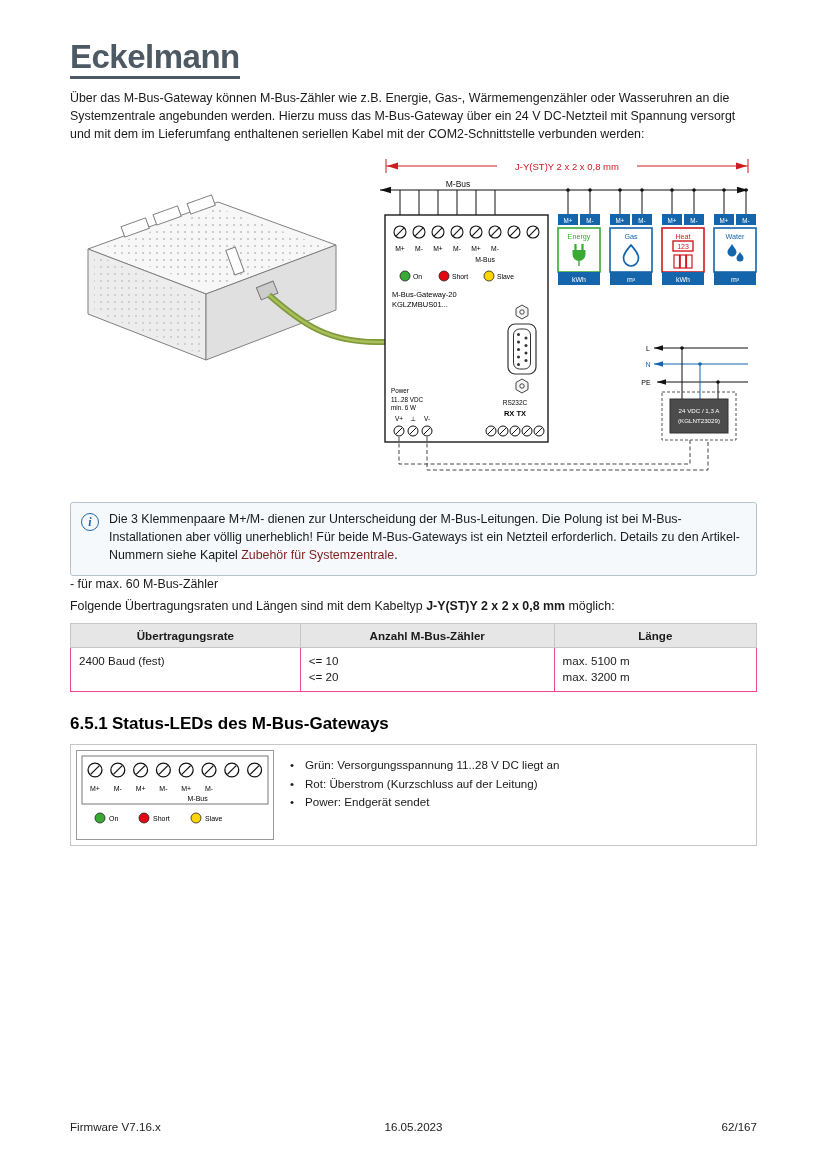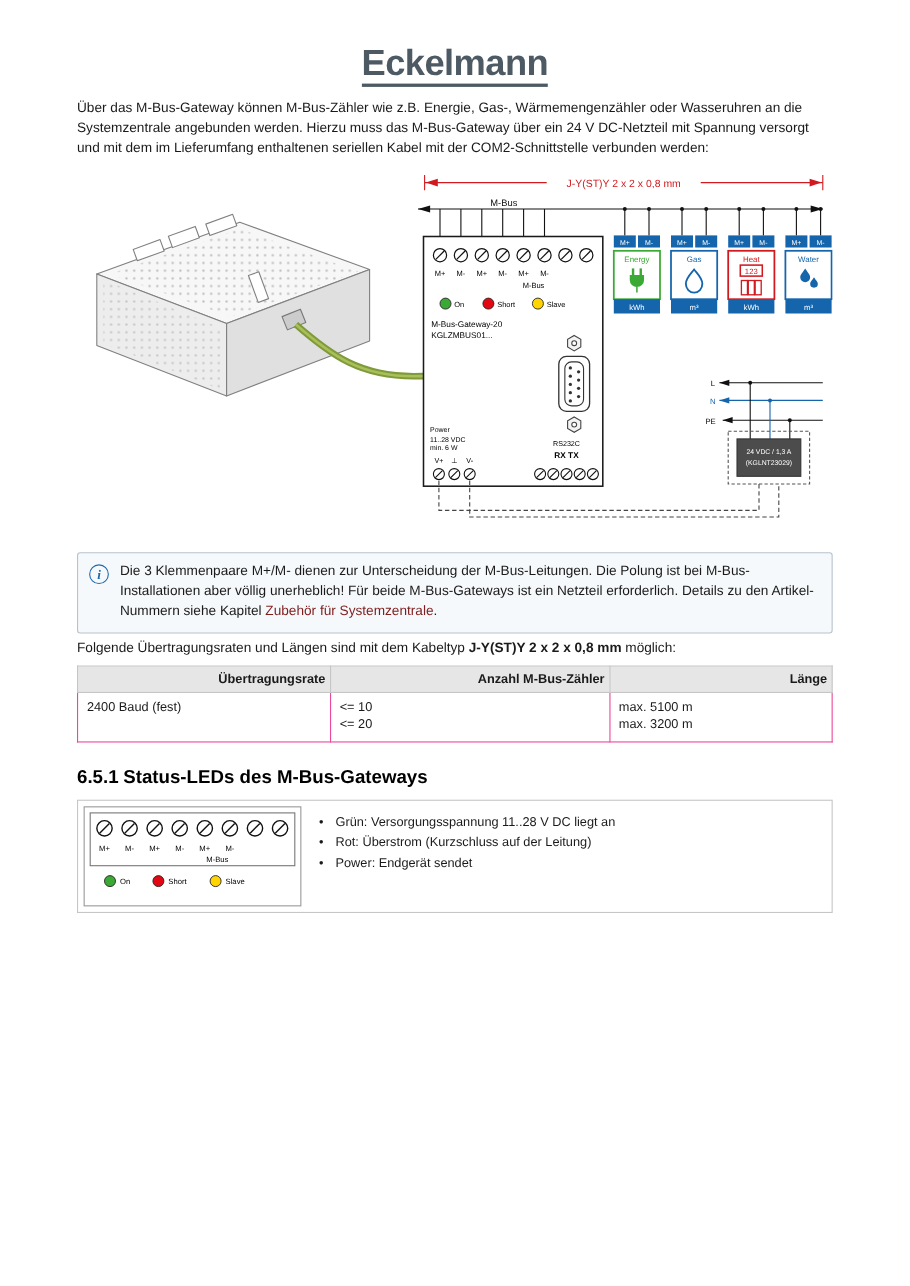--- a/index.html
+++ b/index.html
@@ -1,20 +1,20 @@
 <!DOCTYPE html>
 <html><head>
 <meta charset="utf-8">
 <style>
   html,body { margin:0; padding:0; background:#ffffff; }
   .page { width:827px; height:1169px; position:relative; background:#fff;
           font-family:"Liberation Sans", sans-serif; color:#1a1a1a; overflow:hidden; }
   .content { position:absolute; left:70px; top:0; width:687px; }
 
-  .logo { margin-top:40px;text-align:center; }
+  .logo { margin-top:40px; }
   .logo-text { display:inline-block; font-size:33px; font-weight:bold; color:#4d5963;
                letter-spacing:-0.5px; border-bottom:3px solid #4d5963; padding-bottom:3px; line-height:1; }
 
   h1.sec { margin:46px 0 0 0; font-size:14.5px; font-weight:bold; color:#000; }
   h2.sec2 { margin:22px 0 0 0; font-size:17px; font-weight:bold; color:#000; }
   .sec-num { display:inline-block; min-width:42px; }
 
   .intro { margin:11px 0 0 0; font-size:12.4px; line-height:1.44; }
 
   .diagram { position:relative; margin-top:8px; height:338px; }
@@ -26,21 +26,21 @@
                color:#2069ae; font-family:"Liberation Serif", serif; font-style:italic; font-weight:bold;
                font-size:12px; line-height:16px; text-align:center; margin-top:2px; }
   .note-text { font-size:12.4px; line-height:1.45; }
   .link { color:#7f1d1d; text-decoration:none; cursor:pointer; }
 
   .plain { margin:0; font-size:12.4px; line-height:1.42; }
   .mt10 { margin-top:10px; }
   .cable-sentence { margin-top:5px; }
 
   table.rates { margin-top:7px; width:100%; border-collapse:collapse; font-size:11.6px; }
-  table.rates th { background:#e6e6e6; text-align:right; font-weight:bold; padding:5px 4px; border:1px solid #c6c6c6; }
+  table.rates th { background:#e6e6e6; text-align:center; font-weight:bold; padding:5px 24px; border:1px solid #c6c6c6; }
   table.rates td { padding:5px 8px 6px 8px; border:1px solid #ec4899; vertical-align:top; line-height:1.4; }
 
   .status-box { margin-top:10px; border:1px solid #c6c6c6; display:flex; gap:16px; padding:5px; background:#fff; }
   .figure-frame { border:1px solid #999; padding:3px; background:#fff; flex:0 0 auto; }
   .bullets { padding:6px 4px 0 0; font-size:11.6px; line-height:1.6; }
   .bullet-row { display:flex; gap:7px; }
   .bullet-glyph { width:8px; flex:0 0 auto; }
 
   .footer { position:absolute; left:70px; width:687px; bottom:36px; display:flex; font-size:11.6px; color:#222; }
   .footer .l { flex:1; text-align:left; }
@@ -297,20 +297,21 @@
           <text x="665" y="129.5" font-size="7" fill="#fff" text-anchor="middle">m³</text>
         </g>
       </svg>
     </div>
 
     <div class="note">
       <div class="note-icon">i</div>
       <div class="note-text"><span>Die 3 Klemmenpaare M+/M- dienen zur Unterscheidung der M-Bus-Leitungen. Die Polung ist bei M-Bus-Installationen aber völlig unerheblich! Für beide M-Bus-Gateways ist ein Netzteil erforderlich. Details zu den Artikel-Nummern siehe Kapitel </span><a class="link">Zubehör für Systemzentrale</a><span>.</span></div>
     </div>
 
+    <p class="plain">- für max. 60 M-Bus-Zähler</p>
 
     <p class="plain cable-sentence"><span>Folgende Übertragungsraten und Längen sind mit dem Kabeltyp </span><strong>J-Y(ST)Y 2 x 2 x 0,8 mm</strong><span> möglich:</span></p>
 
     <table class="rates">
       <colgroup>
           <col style="width:33.5%">
           <col style="width:37%">
           <col style="width:29.5%">
         </colgroup>
       <thead>
@@ -377,13 +378,18 @@
           </div>
         <div class="bullet-row">
             <span class="bullet-glyph">•</span>
             <span>Power: Endgerät sendet</span>
           </div>
       </div>
     </div>
 
   </div>
 
+  <div class="footer">
+    <span class="l">Firmware V7.16.x</span>
+    <span class="c">16.05.2023</span>
+    <span class="r">62/167</span>
+  </div>
 </div>
 
 </body></html>

